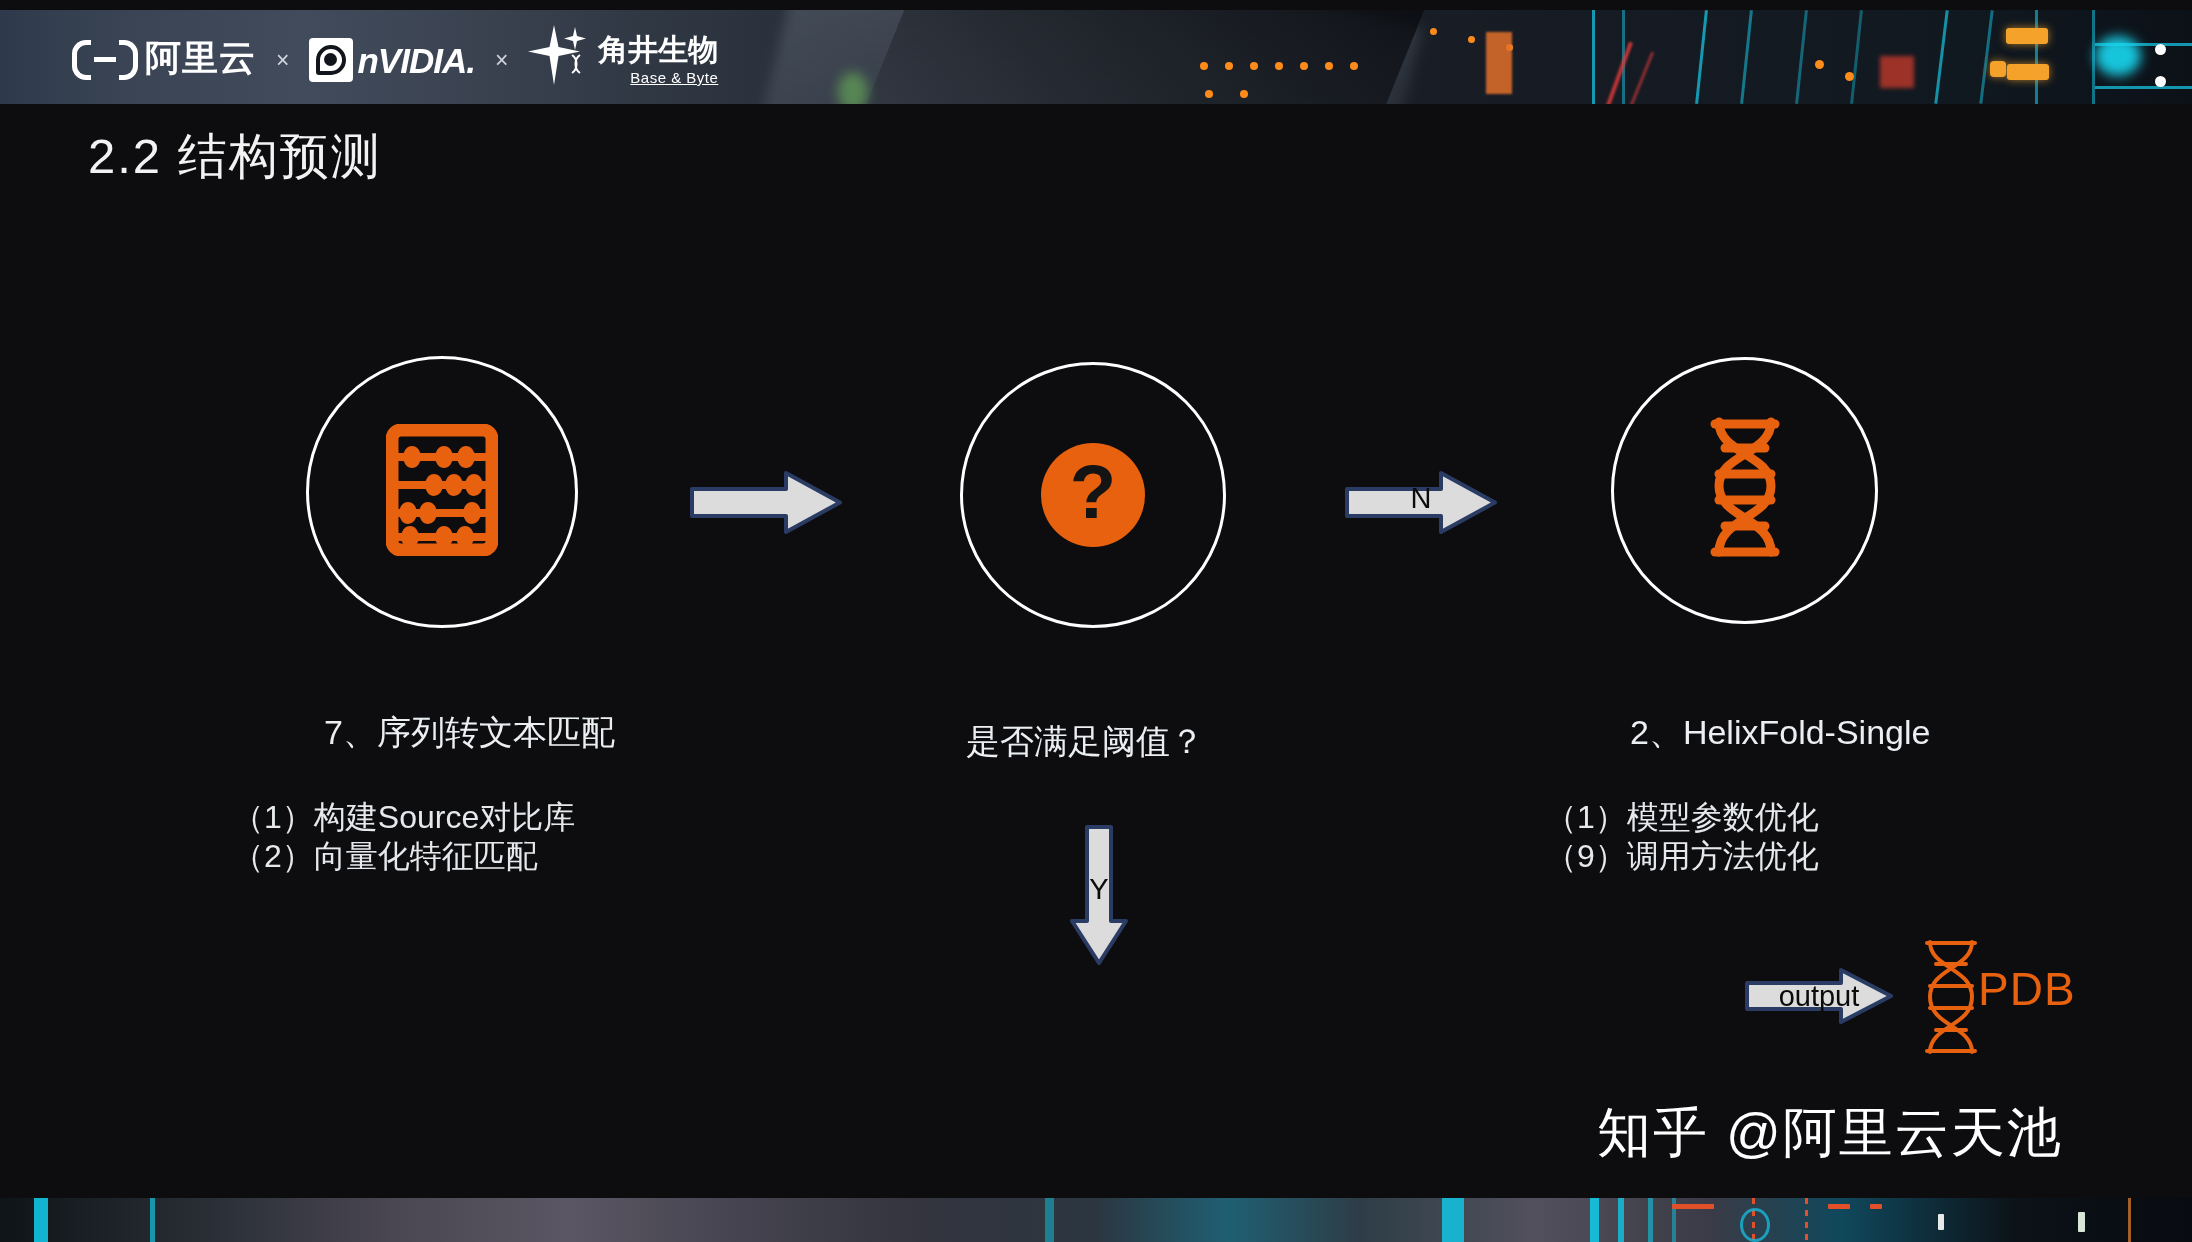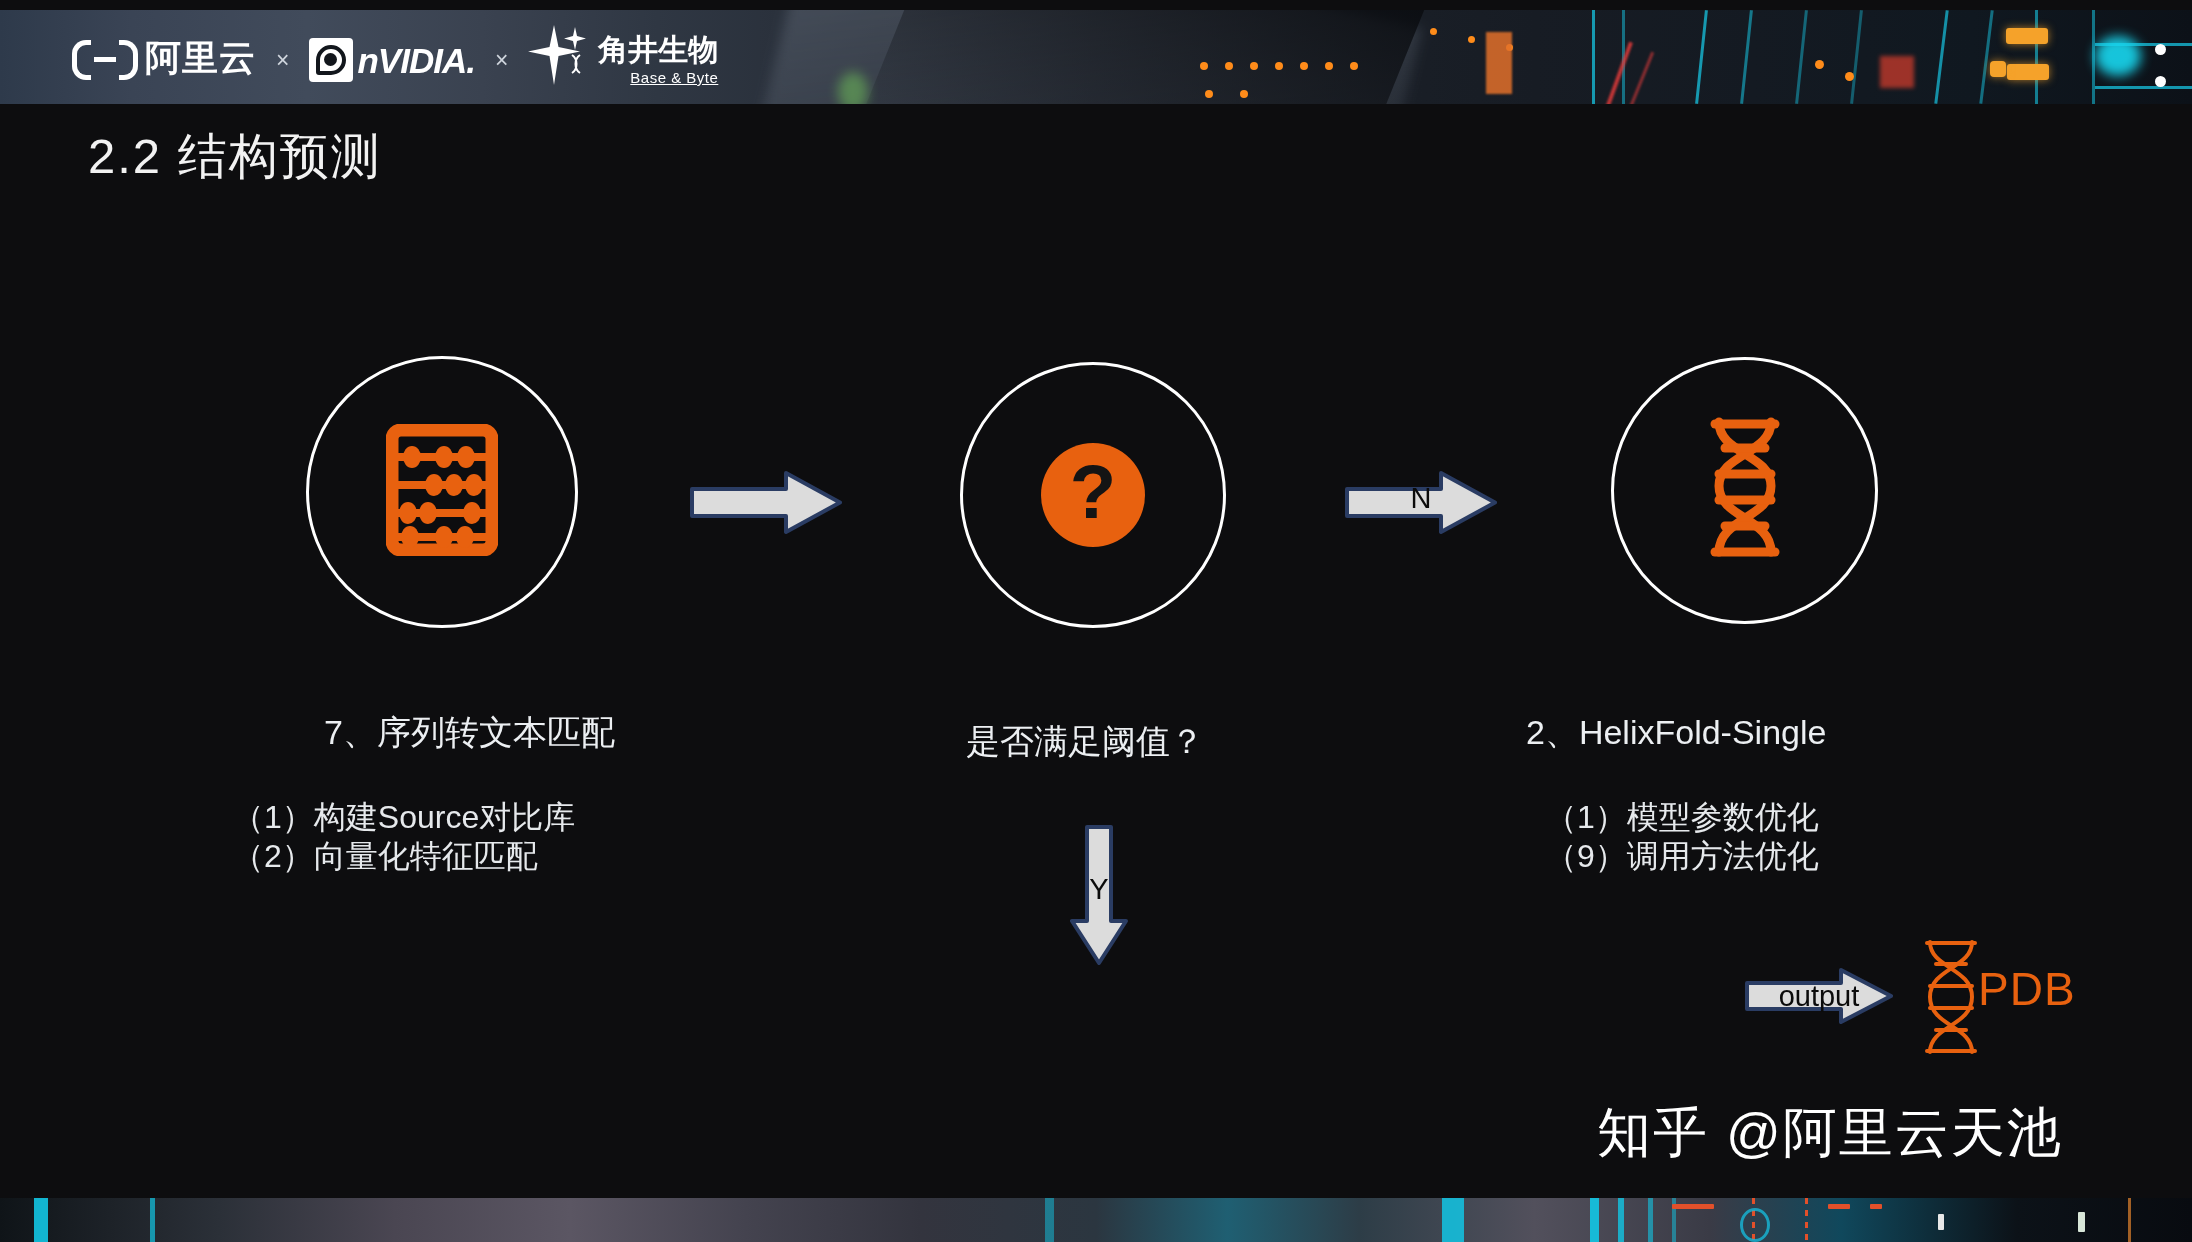--- a/index.html
+++ b/index.html
@@ -306,21 +306,21 @@
   .cap-sub {
     position: absolute;
     color: #e6e9ec;
     font-size: 32px;
     line-height: 1.22;
     white-space: nowrap;
   }
 
   .cap-l-main { left: 324px; top: 710px; }
   .cap-c-main { left: 966px; top: 719px; }
-  .cap-r-main { left: 1526px; top: 710px; }
+  .cap-r-main { left: 1630px; top: 710px; }
   .cap-l-sub  { left: 232px; top: 798px; }
   .cap-r-sub  { left: 1545px; top: 798px; text-align: center; }
 
   
   .out-row {
     position: absolute;
     left: 1745px;
     top: 950px;
     width: 330px;
     height: 100px;

